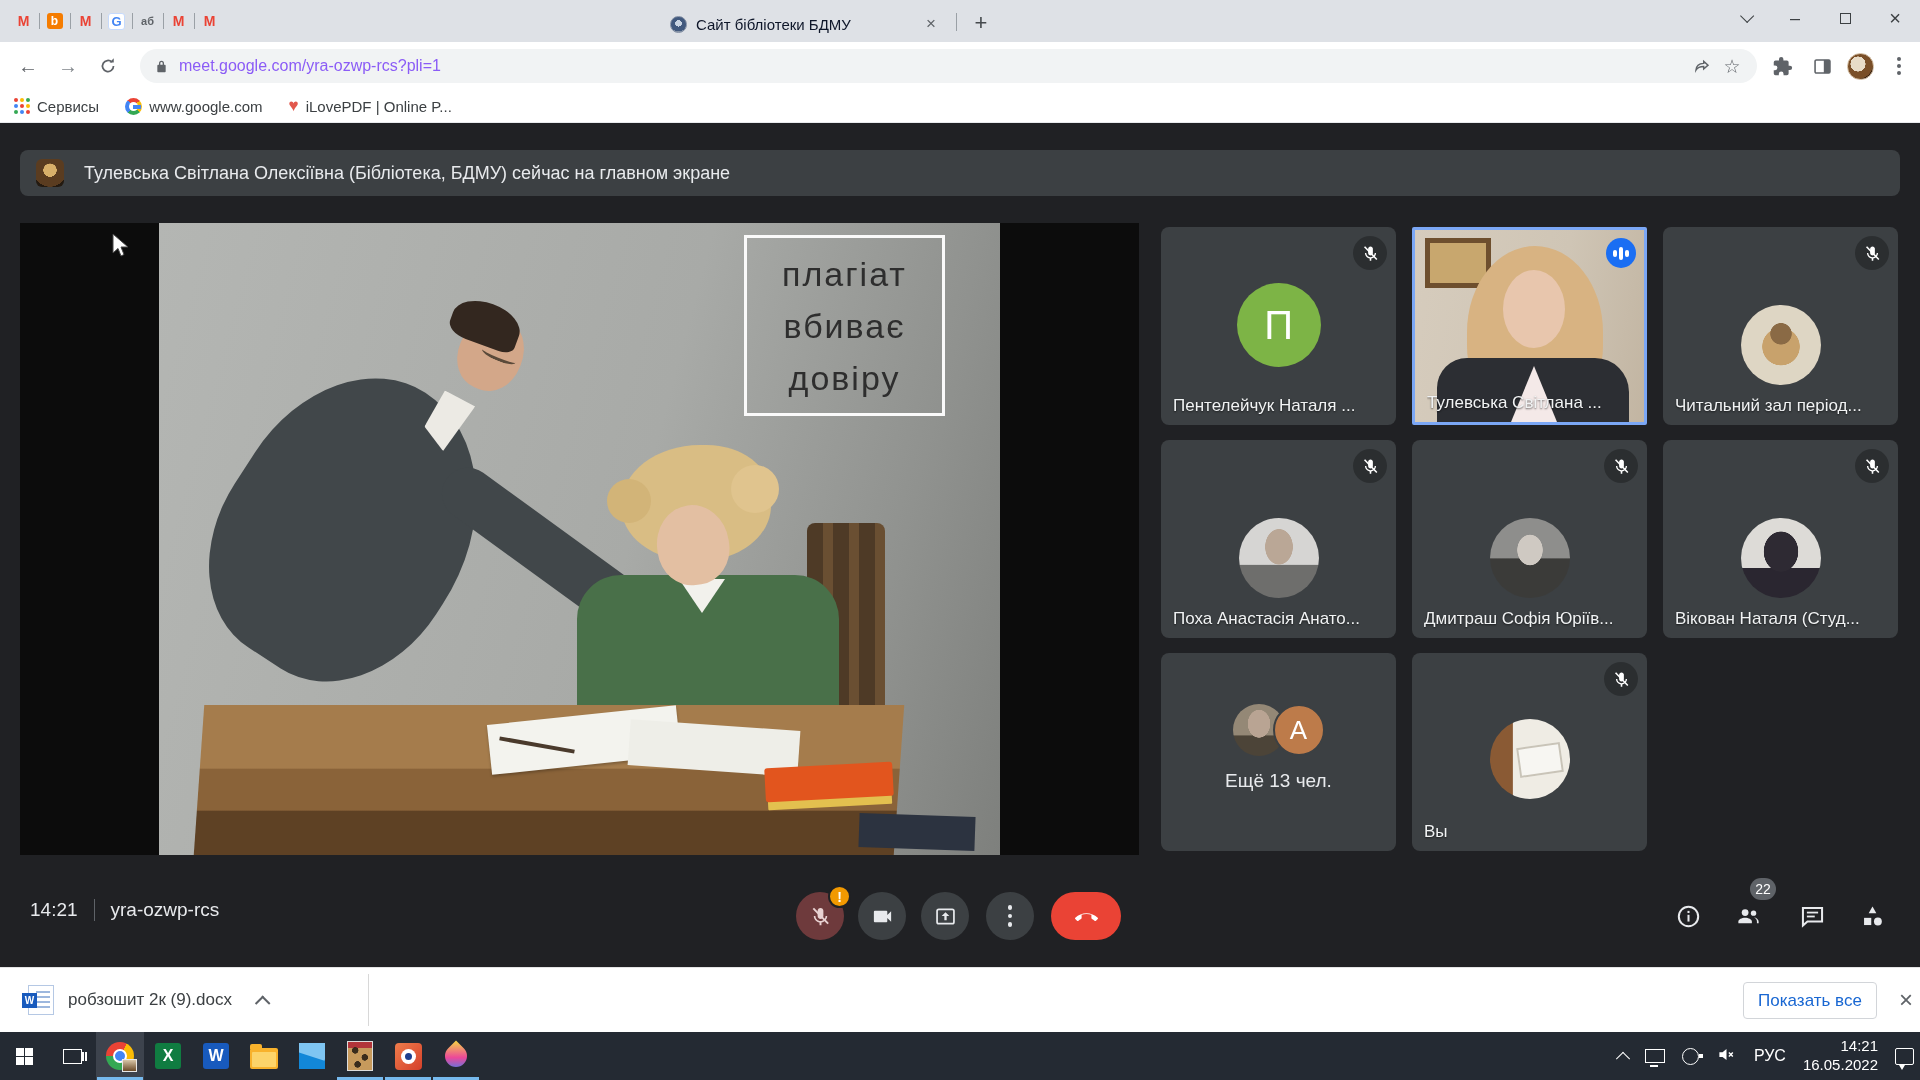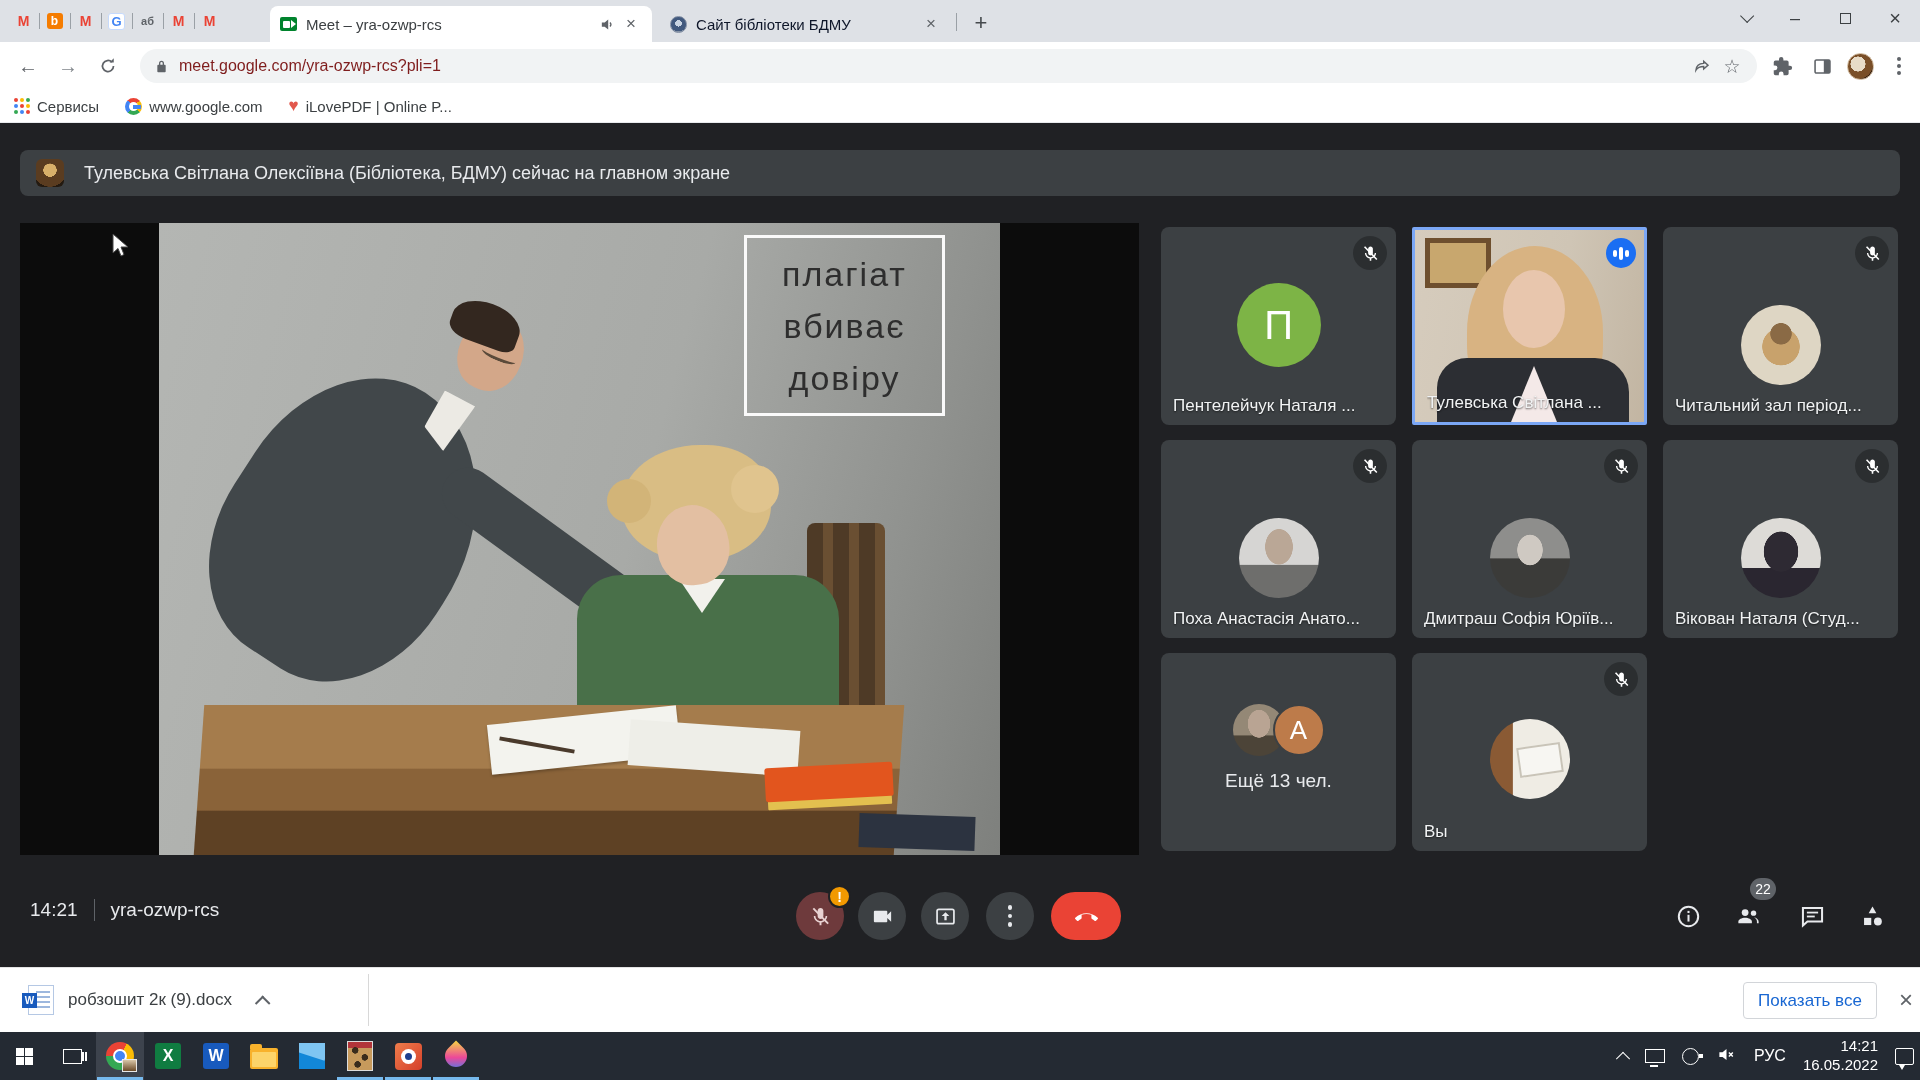--- a/index.html
+++ b/index.html
@@ -37,21 +37,21 @@
   .wb-min::before { content:"–"; font-size:18px; }
   .wb-max i { display:block; width:11px; height:11px; border:1.4px solid #3c4043; }
   .wb-close::before { content:"×"; font-size:20px; }
 
   .toolbar { position:absolute; left:0; top:42px; width:1920px; height:48px; background:#fff; }
   .nav-ic { position:absolute; top:8px; width:32px; height:32px; border-radius:50%; display:flex; align-items:center; justify-content:center; color:#5f6368; font-size:20px; }
   .nav-back { left:12px; } .nav-back::before { content:"←"; }
   .nav-fwd { left:52px; color:#80868b; } .nav-fwd::before { content:"→"; }
   .nav-reload { left:92px; }
   .omnibox { position:absolute; left:140px; top:7px; width:1617px; height:34px; background:#f1f3f4; border-radius:17px; display:flex; align-items:center; padding:0 10px 0 14px; }
-  .omni-url { font-size:16px; color:#7f1d1d; margin-left:10px; flex:1; }
+  .omni-url { font-size:16px; color:#8b5cf6; margin-left:10px; flex:1; }
   .omni-ic { width:30px; height:30px; display:flex; align-items:center; justify-content:center; flex:none; }
   .star::before { content:"☆"; font-size:19px; color:#5f6368; }
   .tb-right { position:absolute; right:6px; top:7px; height:34px; display:flex; align-items:center; gap:10px; }
   .tb-ic { width:30px; height:30px; display:flex; align-items:center; justify-content:center; }
   .profile-av { width:27px; height:27px; border-radius:50%; background:radial-gradient(circle at 40% 40%, #e8dcc8 0 35%, #7a4f28 36% 70%, #3a2414 71%); border:1px solid #cdb69a; }
   .dots3 { display:flex; flex-direction:column; gap:3px; }
   .dots3 i { width:4px; height:4px; border-radius:50%; background:#5f6368; }
 
   .bookmarks { position:absolute; left:0; top:90px; width:1920px; height:33px; background:#fff; display:flex; align-items:center; padding-left:14px; gap:8px; border-bottom:1px solid #e8eaed; }
   .bm-item { display:flex; align-items:center; gap:7px; font-size:15px; color:#3c4043; margin-right:18px; }
@@ -228,31 +228,20 @@
           <span class="fav fav-ab">аб</span>
         </div>
       <div class="pinned-tab">
           <span class="fav fav-gmail">M</span>
         </div>
       <div class="pinned-tab">
           <span class="fav fav-gmail">M</span>
         </div>
     </div>
 
-    <div class="tab active">
-      <span class="meet-fav"></span>
-      <span class="title">Meet – yra-ozwp-rcs</span>
-      <span class="tab-audio">
-        <svg viewBox="0 0 24 24">
-            <path fill="#5f6368" d="M4 9v6h4l5 4V5L8 9H4z"></path>
-            <path fill="none" stroke="#5f6368" stroke-width="1.8" d="M15.5 9.2a4 4 0 010 5.6"></path>
-          </svg>
-      </span>
-      <span class="tab-x"></span>
-    </div>
 
     <div class="tab inactive">
       <span class="lib-fav"></span>
       <span class="title">Сайт бібліотеки БДМУ</span>
       <span class="tab-x"></span>
     </div>
 
     <div class="tab-sep"></div>
     <div class="newtab-btn"></div>
 

